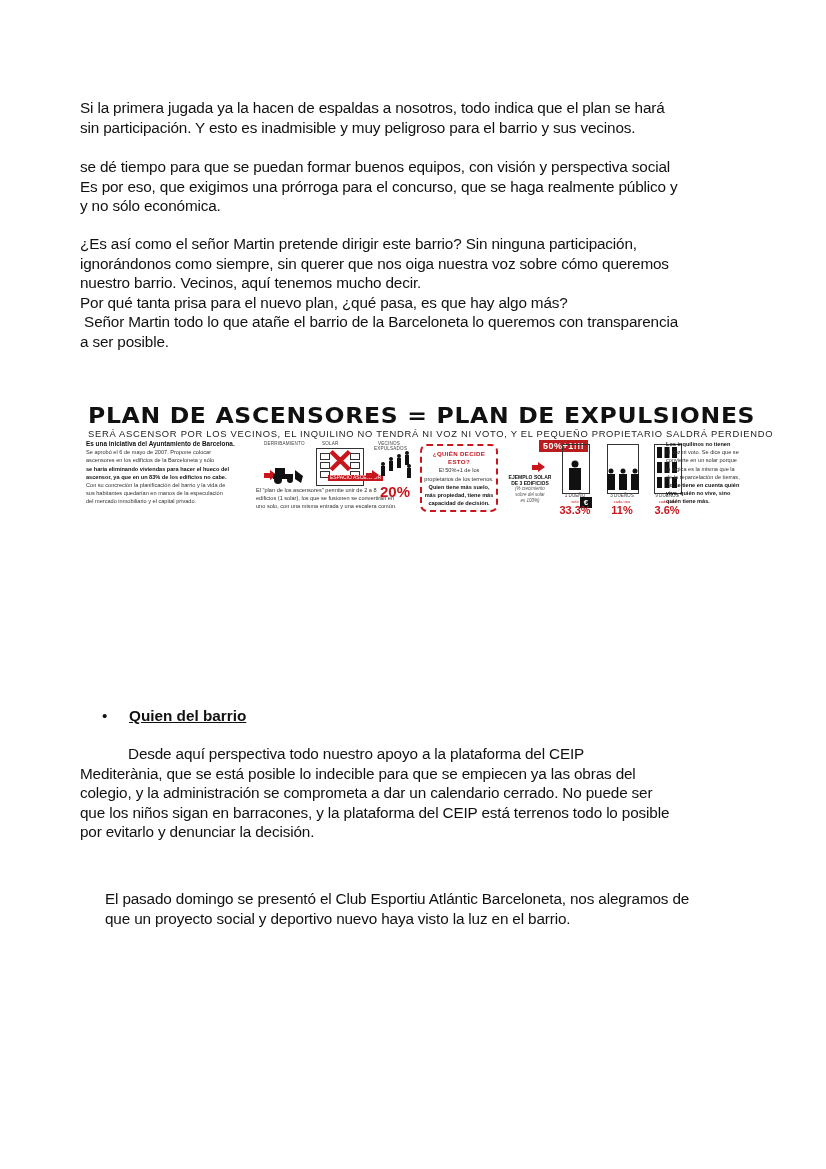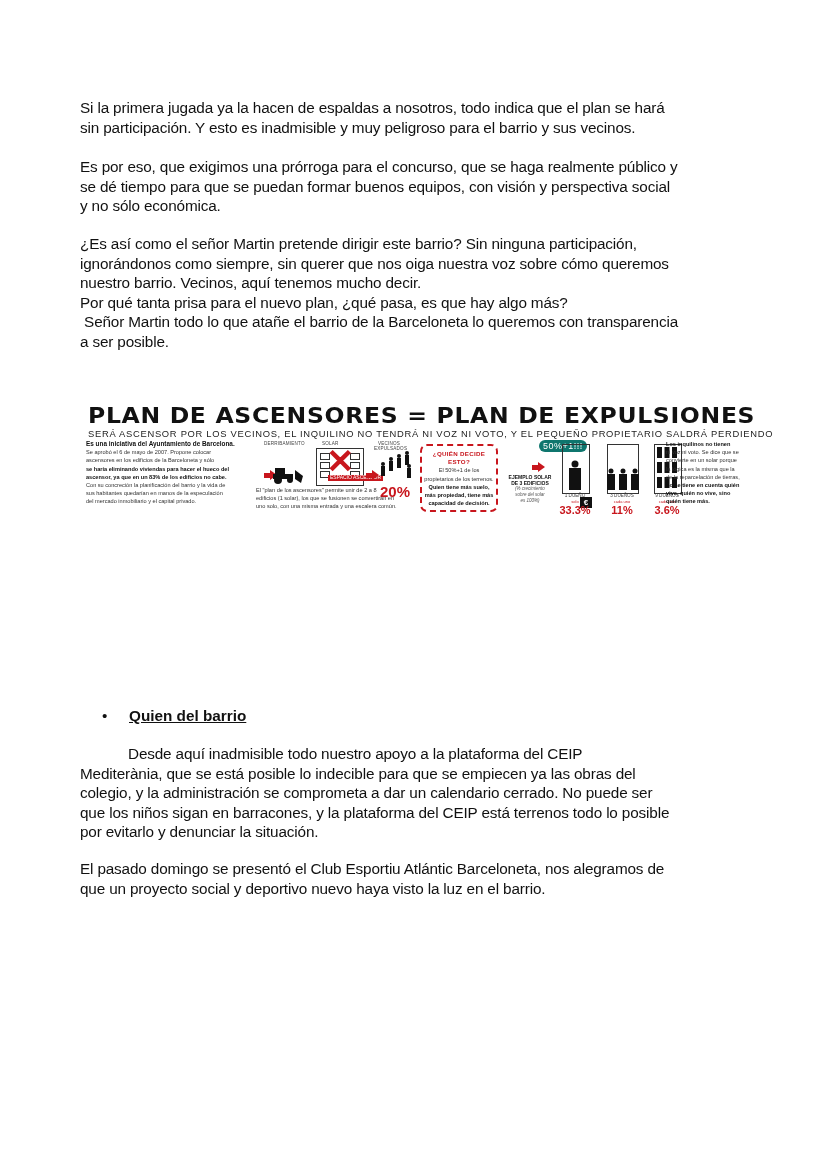--- a/index.html
+++ b/index.html
@@ -27,22 +27,22 @@
   .building { position: absolute; left: 230px; top: 44px; width: 46px; height: 36px; border: 1px solid #333; }
   .win { position: absolute; width: 8px; height: 5px; border: 1px solid #333; }
   .xmark { position: absolute; left: 240px; top: 40px; font-size: 34px; line-height: 34px; color: #c8161d; font-weight: bold; }
   .espacio { position: absolute; left: 242px; top: 71px; background: #c8161d; color: #fff; font-size: 5px; line-height: 5.5px;
              padding: 0 2px; text-align: center; }
   .pct20 { position: absolute; left: 294px; top: 79px; font-size: 15px; font-weight: bold; color: #c8161d; }
   .col2txt { position: absolute; left: 170px; top: 82px; width: 168px; }
   .decide { position: absolute; left: 334px; top: 40px; width: 78px; height: 68px; border: 2px dashed #c8161d; border-radius: 7px;
             text-align: center; padding-top: 4px; box-sizing: border-box; }
   .decide .q { font-size: 6.2px; color: #c8161d; font-weight: bold; letter-spacing: 0.3px; }
-  .tag50 { position: absolute; left: 453px; top: 36px; background: #0f766e; color: #fff; font-size: 9px; font-weight: normal;
-           padding: 1px 4px; letter-spacing: 0.5px; border-radius: 6px; }
+  .tag50 { position: absolute; left: 453px; top: 36px; background: #b91c1c; color: #fff; font-size: 9px; font-weight: bold;
+           padding: 1px 4px; letter-spacing: 0.5px; }
   .ejemplo { position: absolute; left: 416px; top: 70px; width: 56px; text-align: center; }
   .ejemplo .h { font-size: 5px; font-weight: bold; color: #111; line-height: 6.2px; }
   .ejemplo .s { font-size: 4.5px; font-style: italic; color: #555; line-height: 6px; }
   .door { position: absolute; border: 1px solid #333; }
   .own-label { position: absolute; font-size: 4.6px; color: #444; text-align: center; width: 44px; }
   .own-sub { position: absolute; font-size: 4px; color: #c8161d; text-align: center; width: 44px; }
   .own-pct { position: absolute; font-size: 11px; font-weight: bold; color: #c8161d; text-align: center; width: 44px; }
   .euro { position: absolute; left: 494px; top: 93px; width: 12px; height: 11px; background: #111; color: #fff; font-size: 8px;
           text-align: center; line-height: 11px; font-weight: bold; }
   .col-last { position: absolute; left: 580px; top: 36px; width: 78px; }
@@ -53,22 +53,22 @@
 </style>
 </head>
 <body>
 
 <div class="para" style="top:98px;">
   <div>Si la primera jugada ya la hacen de espaldas a nosotros, todo indica que el plan se hará</div>
   <div>sin participación. Y esto es inadmisible y muy peligroso para el barrio y sus vecinos.</div>
 </div>
 
 <div class="para" style="top:157px;">
+  <div>se dé tiempo para que se puedan formar buenos equipos, con visión y perspectiva social</div>
   <div>Es por eso, que exigimos una prórroga para el concurso, que se haga realmente público y</div>
-  <div>se dé tiempo para que se puedan formar buenos equipos, con visión y perspectiva social</div>
   <div>y no sólo económica.</div>
 </div>
 
 <div class="para" style="top:234px;">
   <div>¿Es así como el señor Martin pretende dirigir este barrio? Sin ninguna participación,</div>
   <div>ignorándonos como siempre, sin querer que nos oiga nuestra voz sobre cómo queremos</div>
   <div>nuestro barrio. Vecinos, aquí tenemos mucho decir.</div>
   <div>Por qué tanta prisa para el nuevo plan, ¿qué pasa, es que hay algo más?</div>
   <div style="white-space:pre;"> Señor Martin todo lo que atañe el barrio de la Barceloneta lo queremos con transparencia</div>
   <div>a ser posible.</div>
@@ -211,23 +211,23 @@
     <div style="font-weight:bold;color:#111;">vive, quién no vive, sino</div>
     <div style="font-weight:bold;color:#111;">quién tiene más.</div>
   </div>
 </div>
 
 <div class="bullet-row">
   <span class="dot">•</span><u>Quien del barrio</u>
 </div>
 
 <div class="para" style="top:744px;">
-  <div><span class="indent"></span><span>Desde aquí inadmisible todo nuestro apoyo a la plataforma del CEIP</span></div>
+  <div><span class="indent"></span><span>Desde aquí perspectiva todo nuestro apoyo a la plataforma del CEIP</span></div>
   <div>Mediterània, que se está posible lo indecible para que se empiecen ya las obras del</div>
   <div>colegio, y la administración se comprometa a dar un calendario cerrado. No puede ser</div>
   <div>que los niños sigan en barracones, y la plataforma del CEIP está terrenos todo lo posible</div>
-  <div>por evitarlo y denunciar la situación.</div>
-</div>
-
-<div class="para" style="top:859px;">
+  <div>por evitarlo y denunciar la decisión.</div>
+</div>
+
+<div class="para" style="top:889px;margin-left:25px;">
   <div>El pasado domingo se presentó el Club Esportiu Atlántic Barceloneta, nos alegramos de</div>
   <div>que un proyecto social y deportivo nuevo haya visto la luz en el barrio.</div>
 </div>
 
 </body></html>

